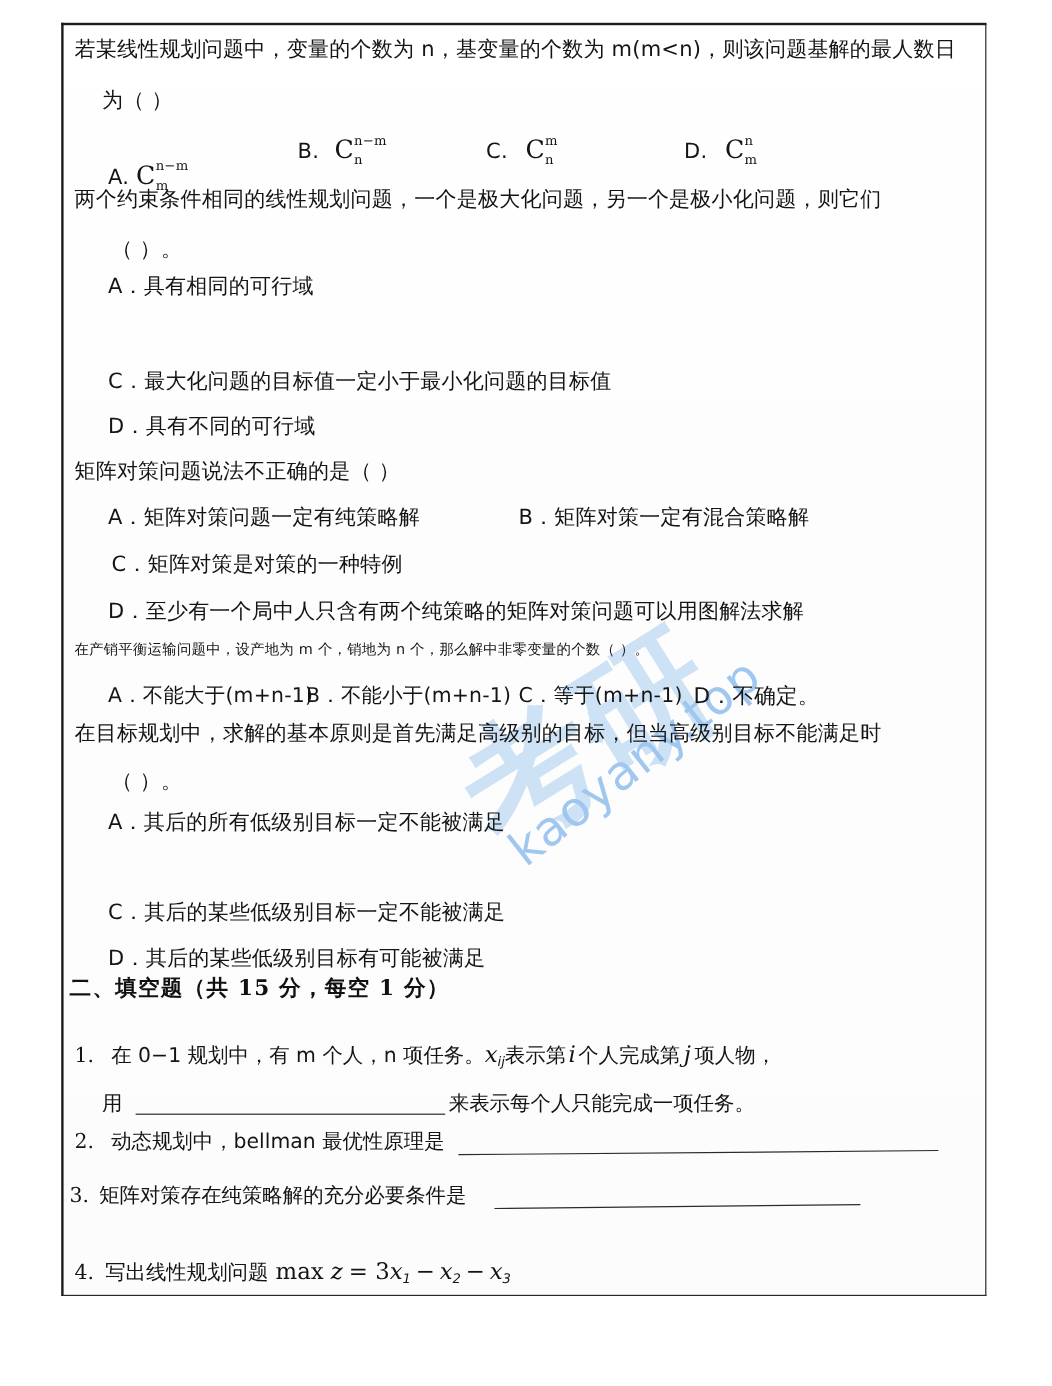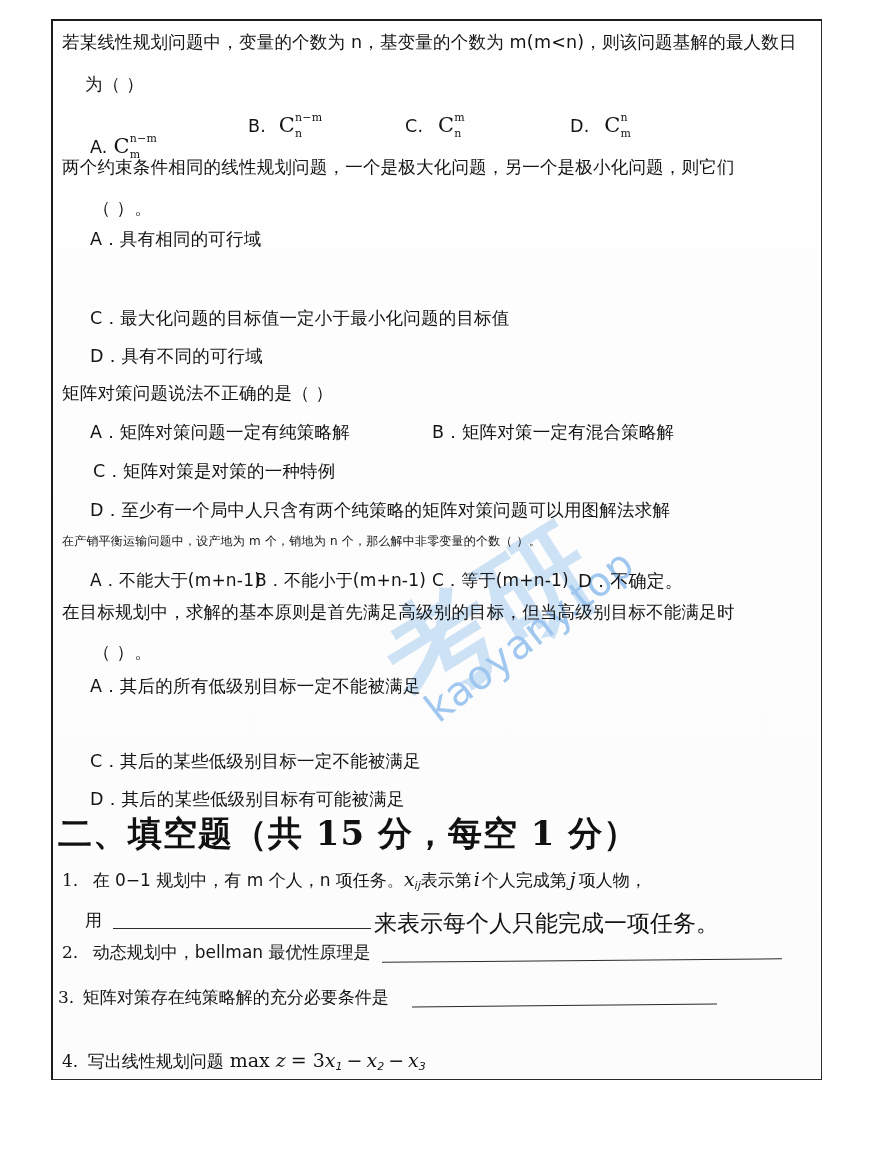--- a/index.html
+++ b/index.html
@@ -86,21 +86,21 @@
     color: #141414;
   }
   .q-stem  { font-size: 17.5px; letter-spacing: .2px; }
   .q-opt   { font-size: 17.5px; letter-spacing: .2px; }
   .idx     { font-family: "DejaVu Serif", serif; }
 
   .sect-head {
     position: absolute;
     font-family: "DejaVu Serif", serif;
     font-weight: 700;
-    font-size: 34px;
+    font-size: 18px;
     letter-spacing: 1px;
     color: #111;
   }
 
   
   .comb { font-family: "DejaVu Serif", serif; font-size: 21px; position: relative; display: inline-block; }
   .comb .sup { position: absolute; left: 100%; top: -3px; font-size: 11px; }
   .comb .sub { position: absolute; left: 100%; top: 13px; font-size: 11px; }
   .mvar { font-family: "DejaVu Serif", serif; font-style: italic; font-size: 19px; }
   .msub { font-size: 11px; vertical-align: -3px; font-style: italic; }
@@ -179,21 +179,21 @@
 
   <div class="sect-head" style="left:58px; top:811px;">二、填空题（共 15 分，每空 1 分）</div>
 
   <div class="line" style="left:62px; top:870px; font-size:17px;">
     <span class="idx">1.</span>
     <span style="margin-left:9px">在 0−1 规划中，有 m 个人，n 项任务。</span><span class="mvar">x</span><span class="msub">ij</span><span>表示第</span><span class="mvar" style="margin:0 2px">i</span><span>个人完成第</span><span class="mvar" style="margin:0 3px">j</span><span>项人物，</span>
   </div>
 
   <div class="line" style="left:85px; top:912px; font-size:17px;">用</div>
   <div class="blank" style="left:113px; top:928px; width:258px;"></div>
-  <div class="line" style="left:374px; top:912px; font-size:23px;text-align:center;">来表示每个人只能完成一项任务。</div>
+  <div class="line" style="left:374px; top:912px; font-size:17px;text-align:center;">来表示每个人只能完成一项任务。</div>
 
   <div class="line" style="left:62px; top:944px; font-size:17px;">
     <span class="idx">2.</span>
     <span style="margin-left:9px">动态规划中，bellman 最优性原理是</span>
   </div>
   <div class="blank thin" style="left:382px; top:960px; width:400px; transform:rotate(-0.5deg);"></div>
 
   <div class="line" style="left:58px; top:989px; font-size:17px;">
     <span class="idx">3.</span>
     <span style="margin-left:3px">矩阵对策存在纯策略解的充分必要条件是</span>

